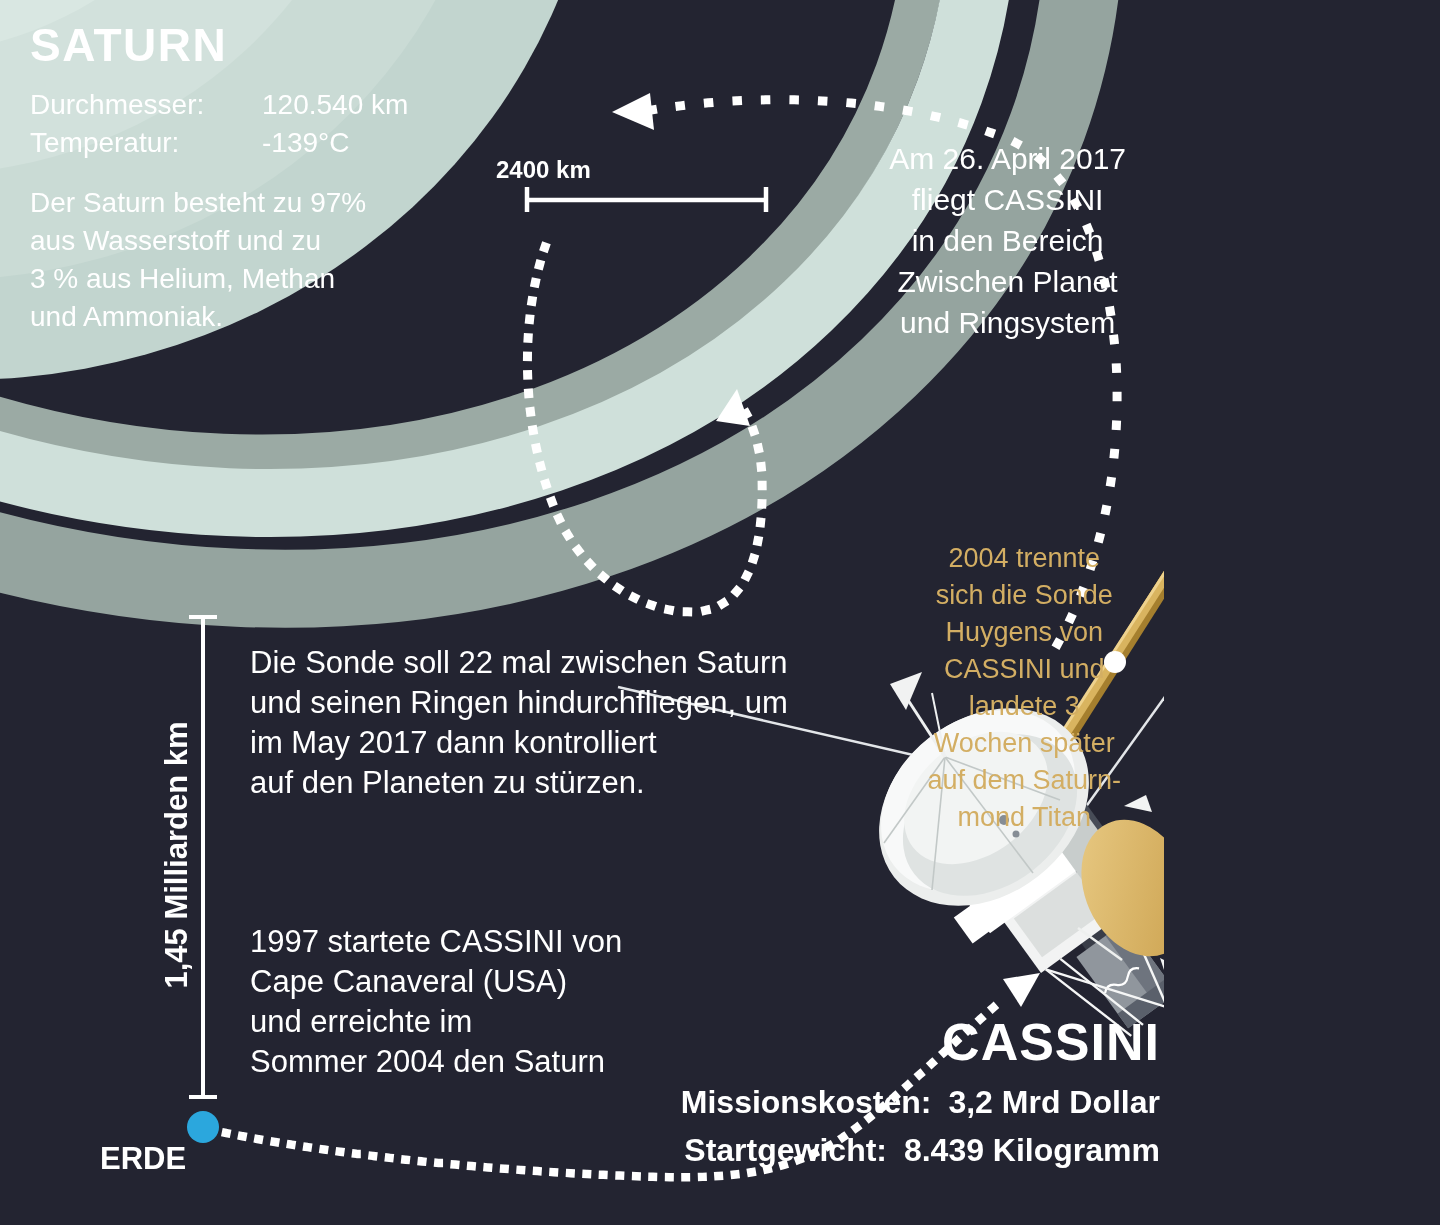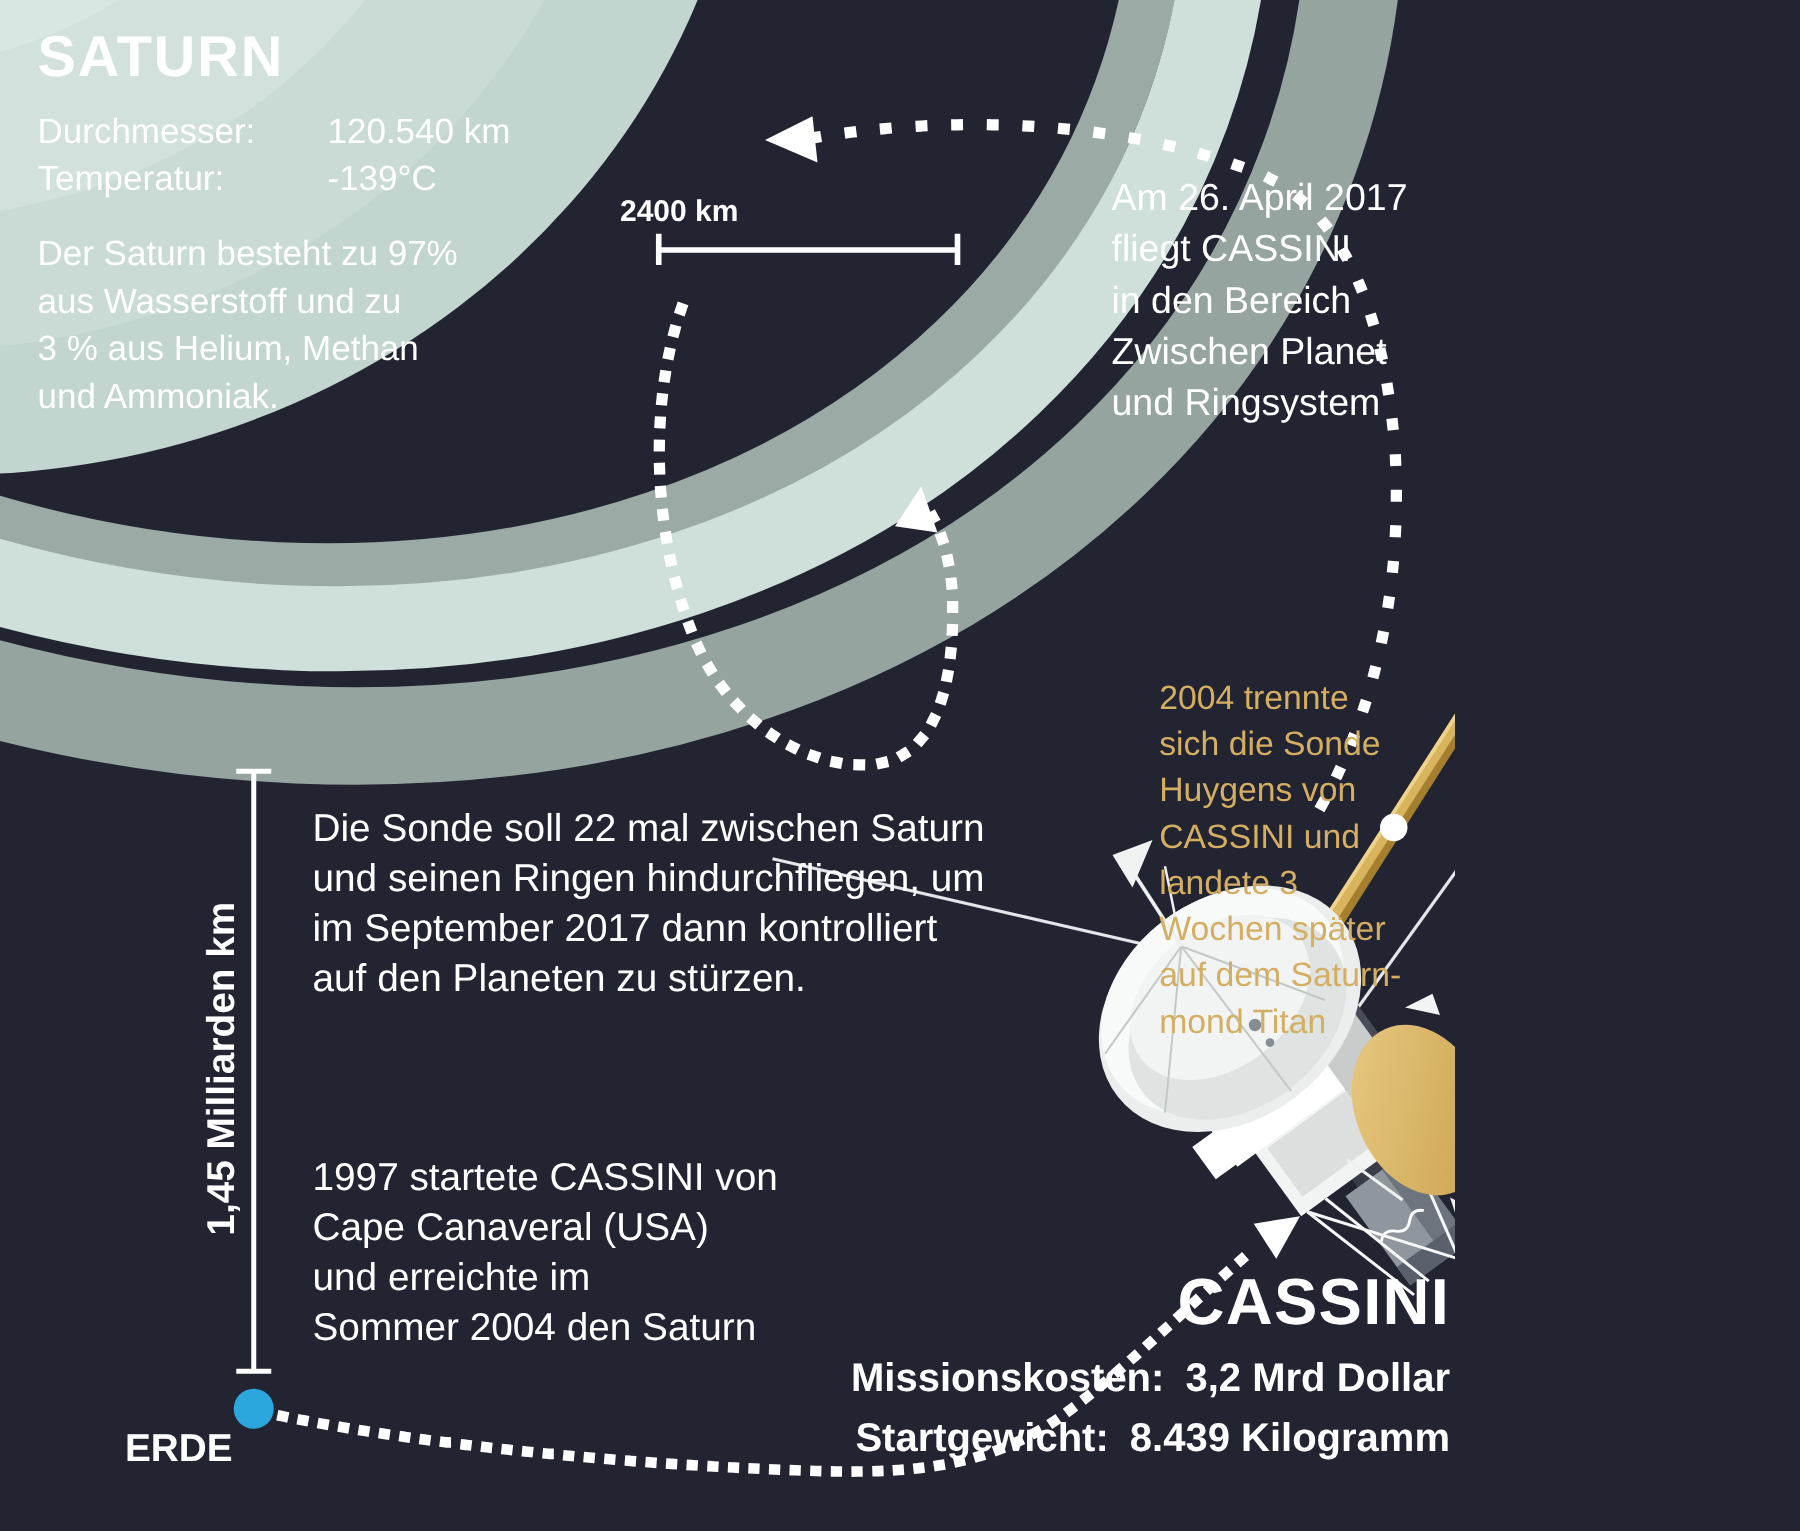--- a/index.html
+++ b/index.html
@@ -1,21 +1,21 @@
 <!DOCTYPE html>
 <html><head>
 <meta charset="utf-8">
 <style>
   html,body{margin:0;padding:0;background:#232431;}
   .stage{position:relative;width:1164px;height:1225px;background:#232431;overflow:hidden;
          font-family:"Liberation Sans",sans-serif;color:#ffffff;}
   .stage svg{position:absolute;left:0;top:0;}
   .txt{position:absolute;}
   .pre{white-space:pre-line;}
-  .right{text-align:left;}
+  .right{text-align:center;}
   #saturn-title{left:30px;top:18px;font-weight:700;font-size:46px;letter-spacing:1.5px;}
   #saturn-specs{left:30px;top:86px;font-weight:400;font-size:28px;line-height:38px;
                 display:grid;grid-template-columns:232px auto;}
   #saturn-desc{left:30px;top:184px;font-size:28px;line-height:38px;}
   #scale-label{left:496px;top:156px;width:239px;text-align:left;font-weight:700;font-size:24px;}
   #flyby-note{right:38px;top:138px;font-size:30px;line-height:41px;}
   #dive-note{left:250px;top:643px;font-size:31px;line-height:40px;}
   #launch-note{left:250px;top:922px;font-size:31px;line-height:40px;}
   #huygens-note{right:43px;top:540px;font-size:27px;line-height:37px;color:#d3ae63;}
   #distance-label{left:177px;top:855px;transform:translate(-50%,-50%) rotate(-90deg);
@@ -170,21 +170,21 @@
   <div class="txt" id="scale-label">2400 km</div>
 
   <div class="txt pre right" id="flyby-note">Am 26. April 2017
 fliegt CASSINI
 in den Bereich
 Zwischen Planet
 und Ringsystem</div>
 
   <div class="txt pre" id="dive-note">Die Sonde soll 22 mal zwischen Saturn
 und seinen Ringen hindurchfliegen, um
-im September 2017 dann kontrolliert
+im May 2017 dann kontrolliert
 auf den Planeten zu stürzen.</div>
 
   <div class="txt pre" id="launch-note">1997 startete CASSINI von
 Cape Canaveral (USA)
 und erreichte im
 Sommer 2004 den Saturn</div>
 
   <div class="txt pre right" id="huygens-note">2004 trennte
 sich die Sonde
 Huygens von

